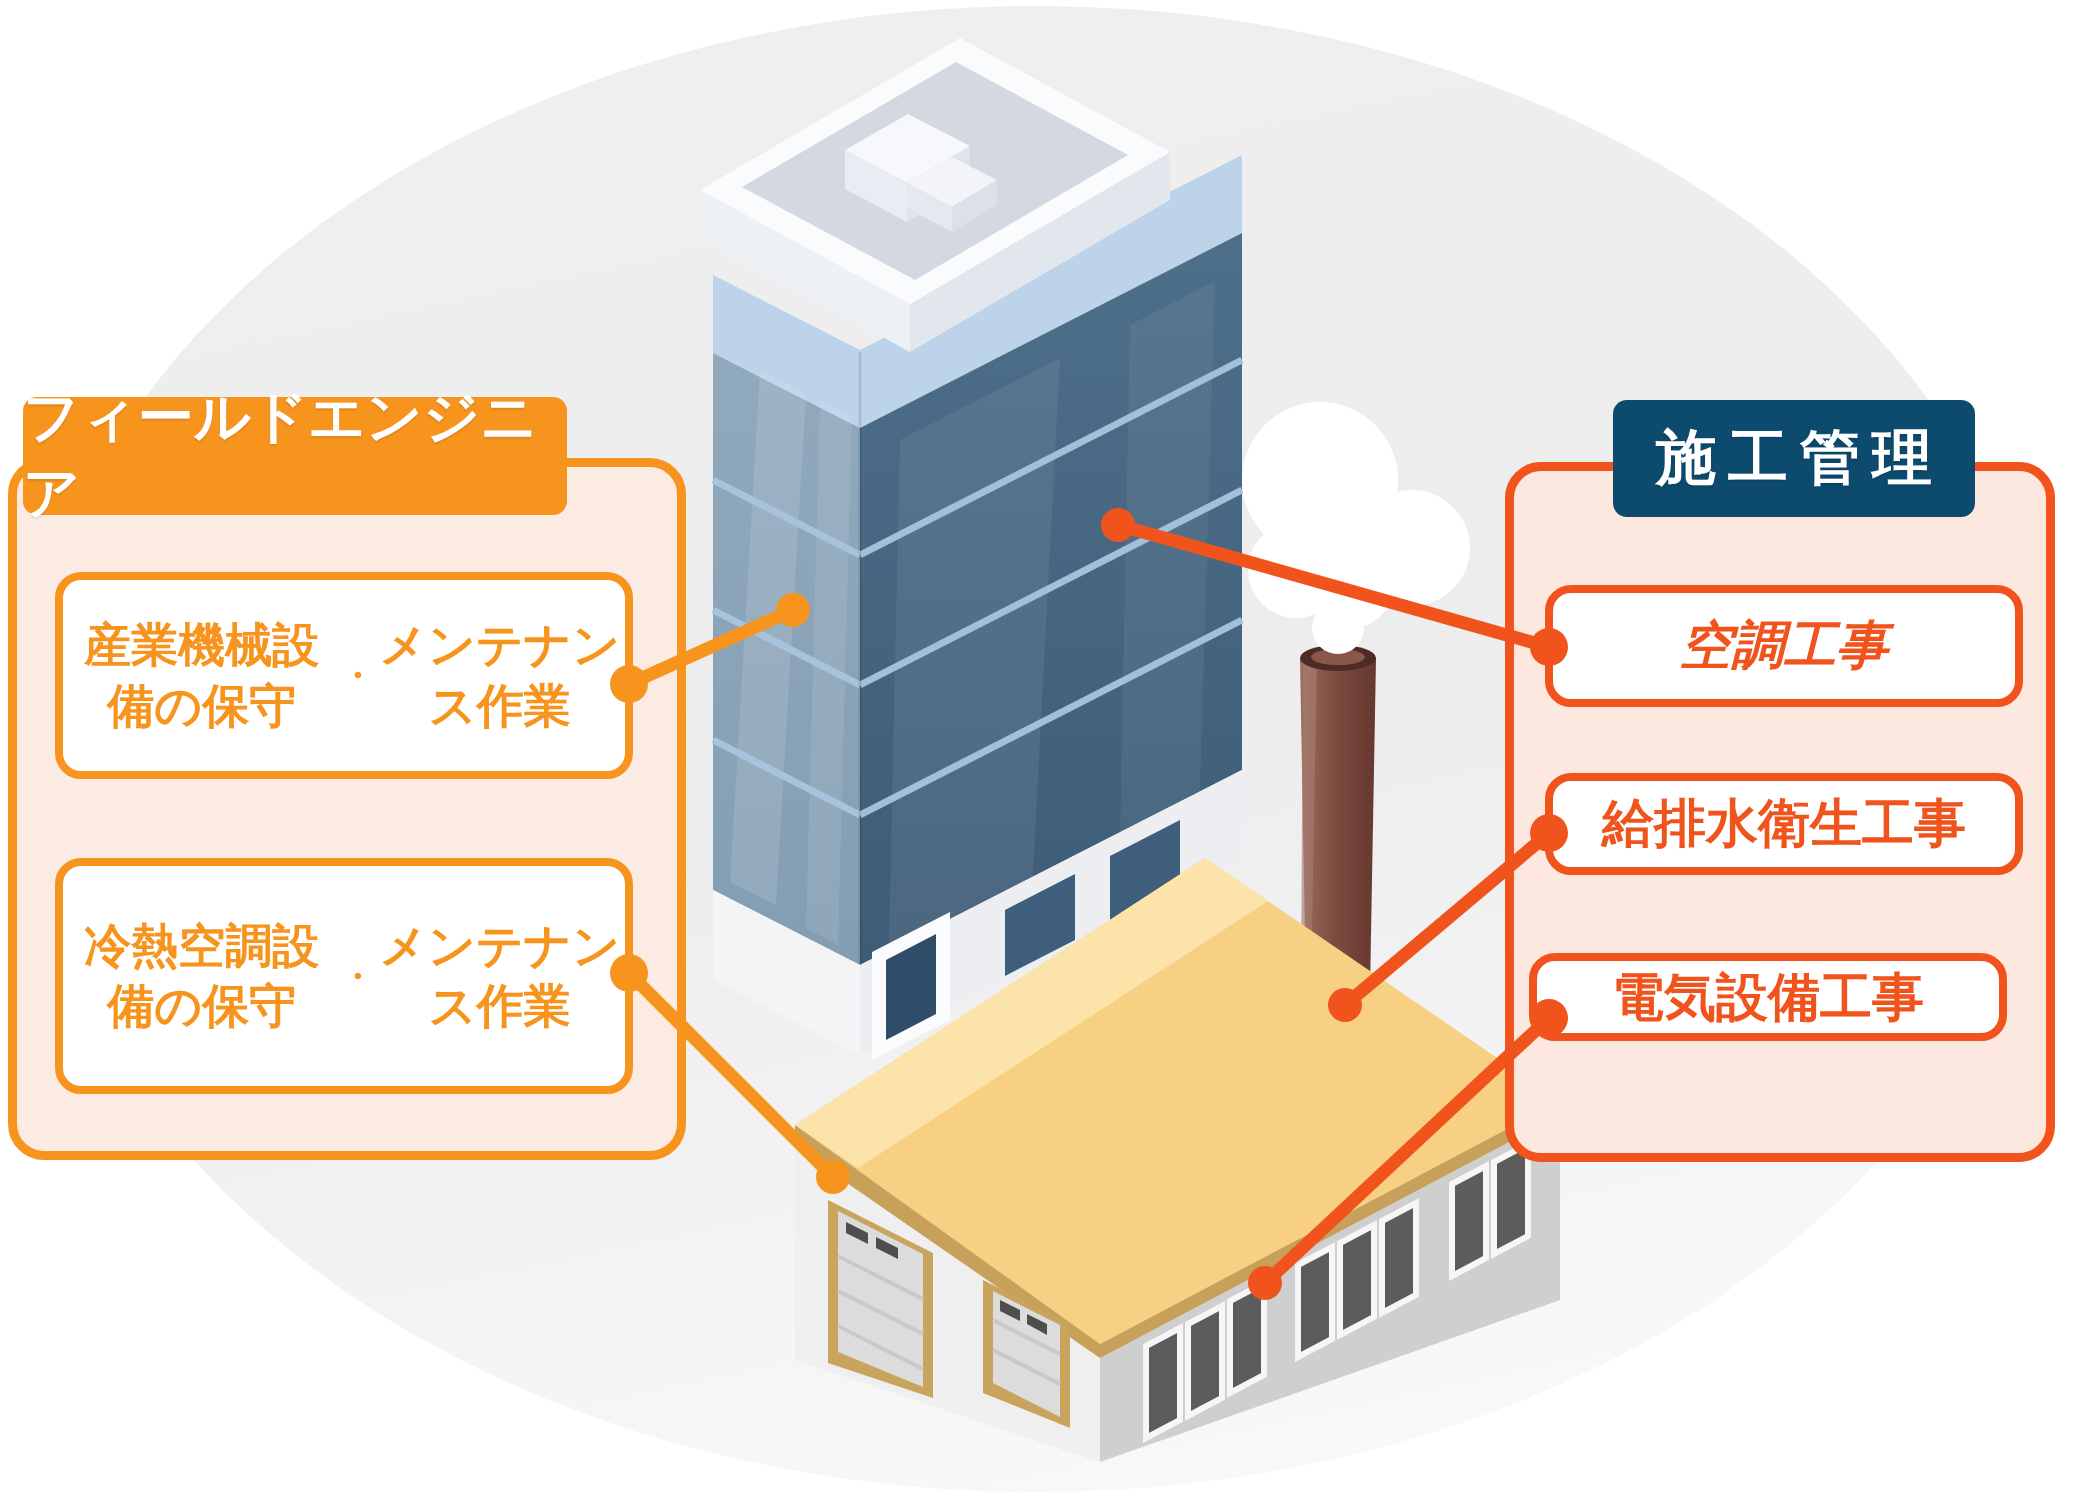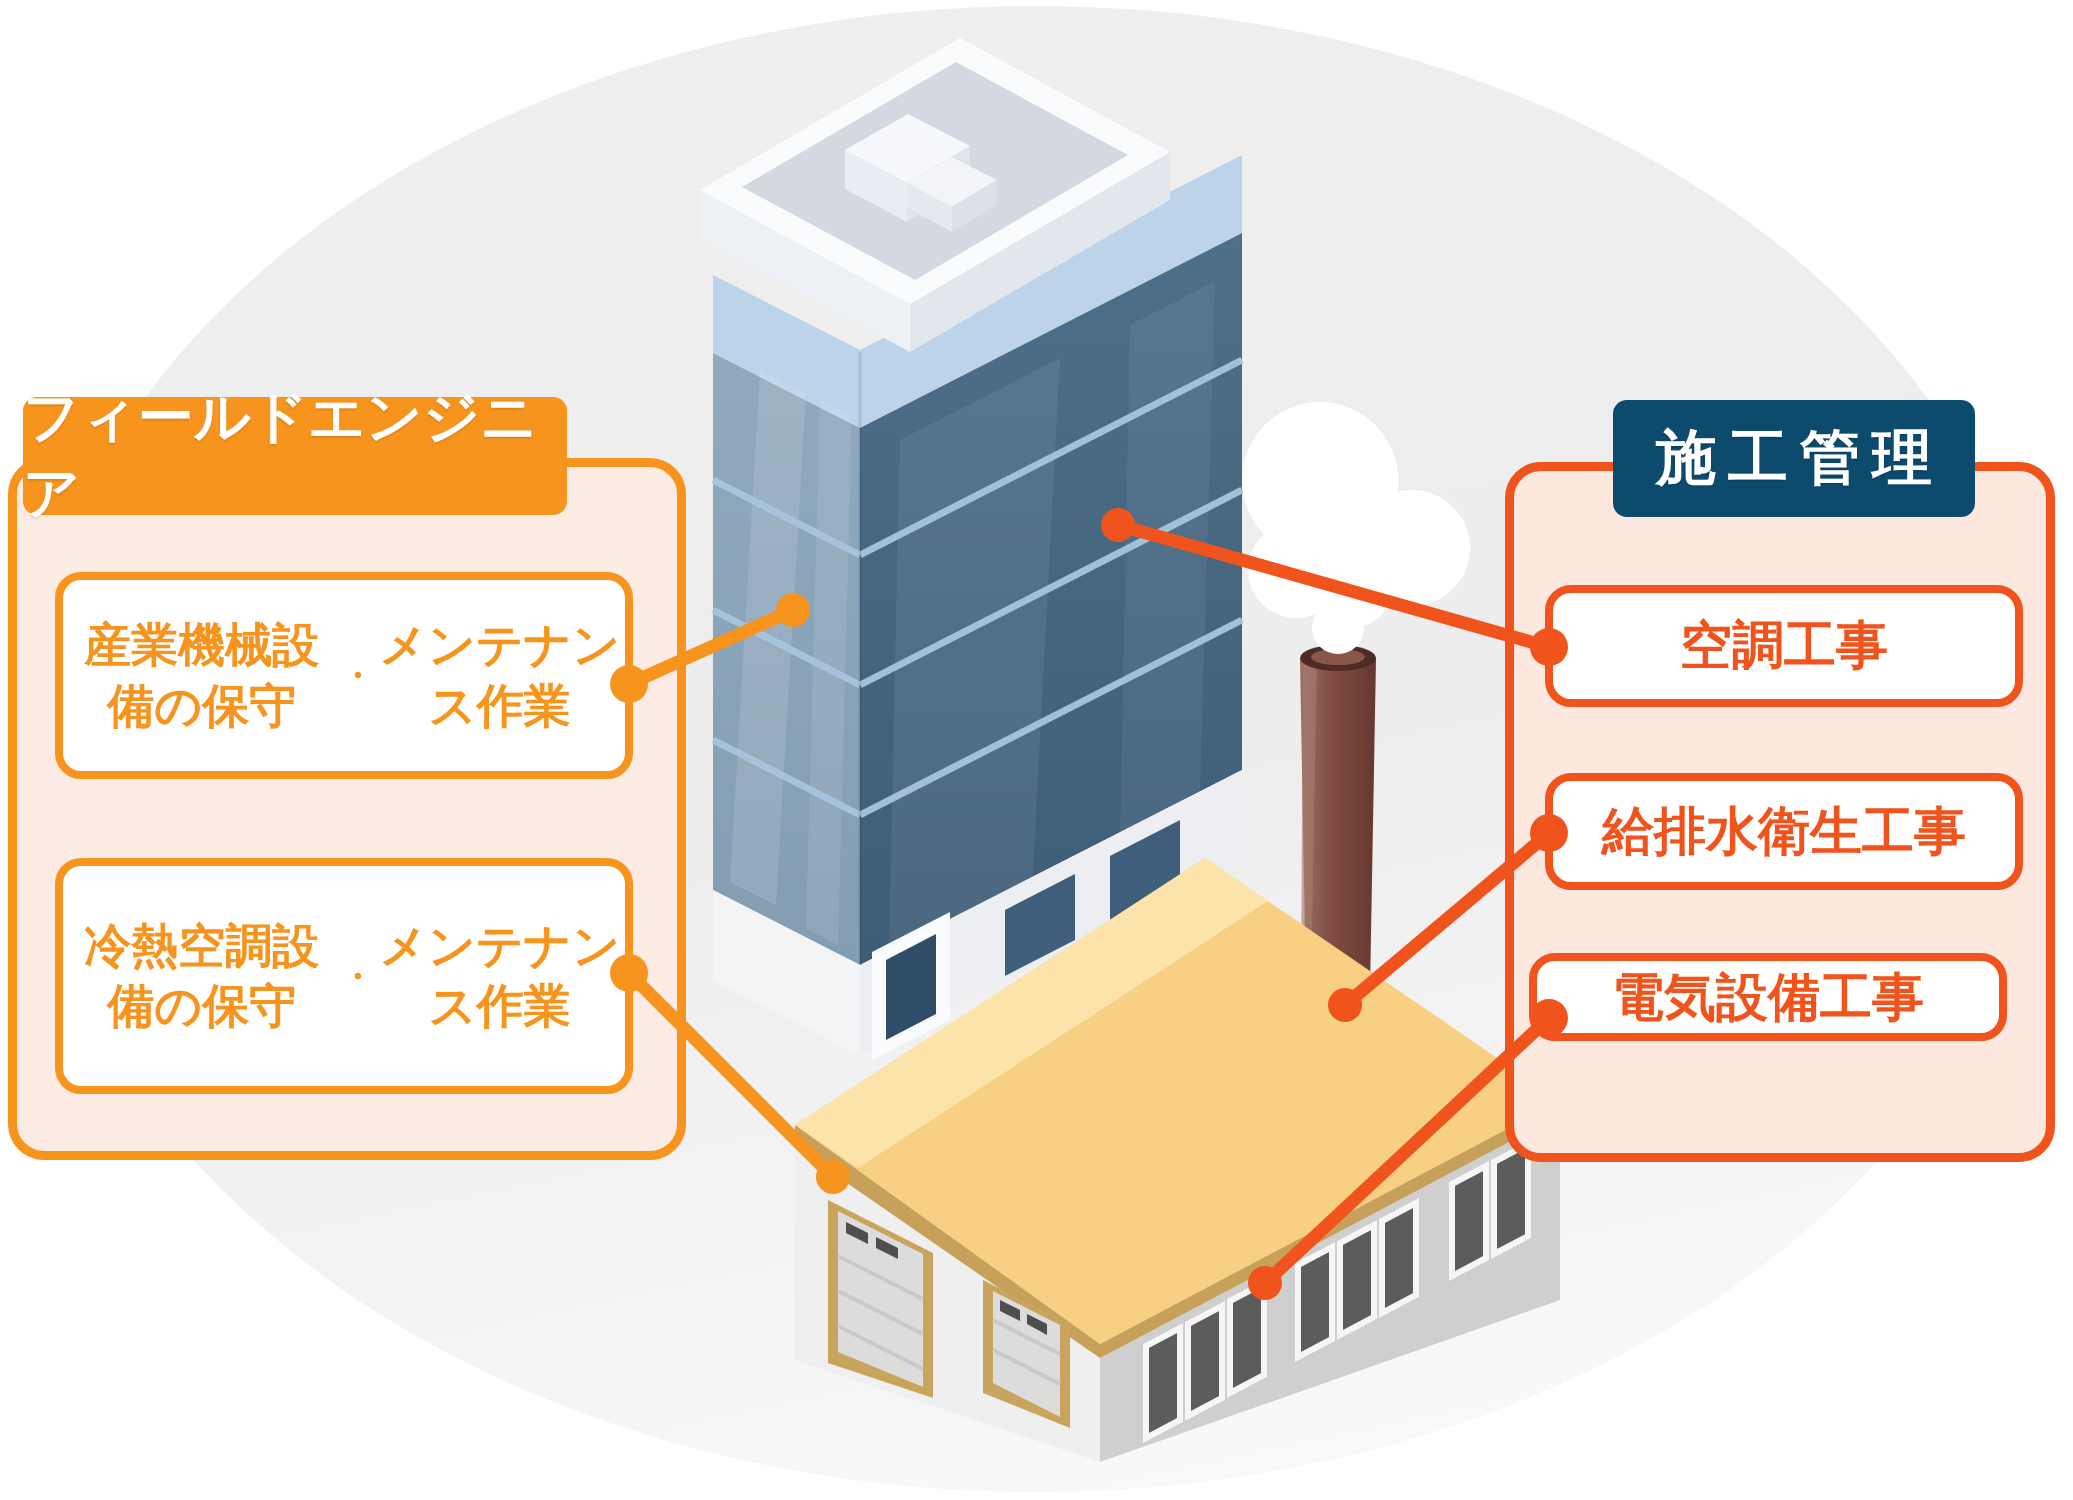--- a/index.html
+++ b/index.html
@@ -17,22 +17,22 @@
           color:#ffffff;font-weight:700;border-radius:14px;text-shadow:0 2px 2px rgba(0,0,0,0.10);}
   .hdr-left{left:23px;top:397px;width:544px;height:118px;background:#F7941E;font-size:56px;}
   .hdr-right{left:1613px;top:400px;width:350px;height:117px;background:#0c4a6e;font-size:60px;letter-spacing:12px;padding-left:12px;}
   .wbox{position:absolute;box-sizing:border-box;background:#ffffff;display:flex;flex-direction:row;
           align-items:center;justify-content:center;font-weight:700;text-align:center;}
   .wbox.left{border:8px solid #F7941E;border-radius:26px;color:#F7941E;font-size:47px;line-height:1.28;}
   .wbox.right{border:8px solid #F0541C;border-radius:26px;color:#F0541C;font-size:52px;}
   .wbox .sep{font-size:34px;line-height:0.9;}
   .box-l1{left:55px;top:572px;width:578px;height:207px;}
   .box-l2{left:55px;top:858px;width:578px;height:236px;}
-  .box-r1{left:1545px;top:585px;width:478px;height:122px;}
-  .box-r2{left:1545px;top:773px;width:478px;height:117px;}
+  .box-r1{left:1545px;top:585px;width:478px;height:122px;font-style:italic;}
+  .box-r2{left:1545px;top:773px;width:478px;height:102px;}
   .box-r3{left:1529px;top:953px;width:478px;height:88px;align-items:flex-end;}
   .overlay{position:absolute;left:0;top:0;width:2073px;height:1500px;pointer-events:none;}
 </style>
 </head>
 <body>
 
 <div id="canvas">
 
   <div class="bg-ellipse"></div>
 

